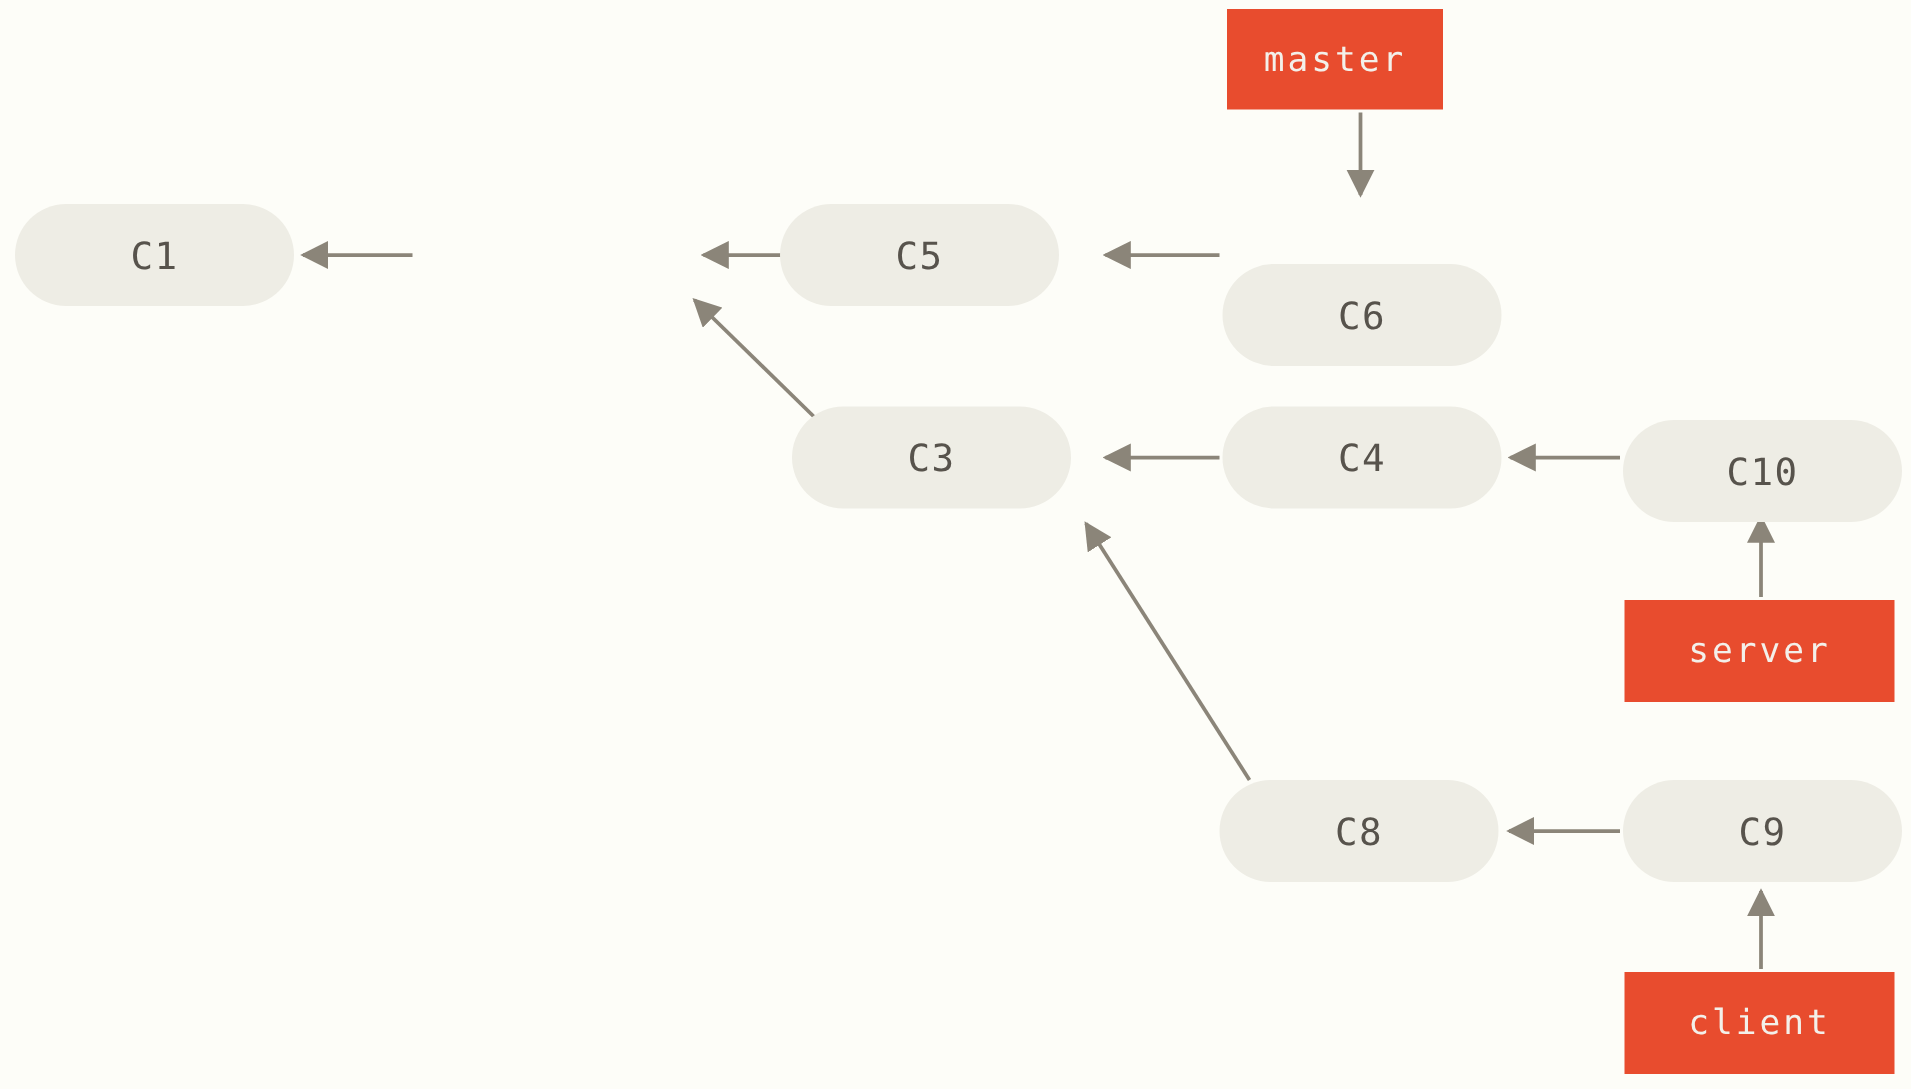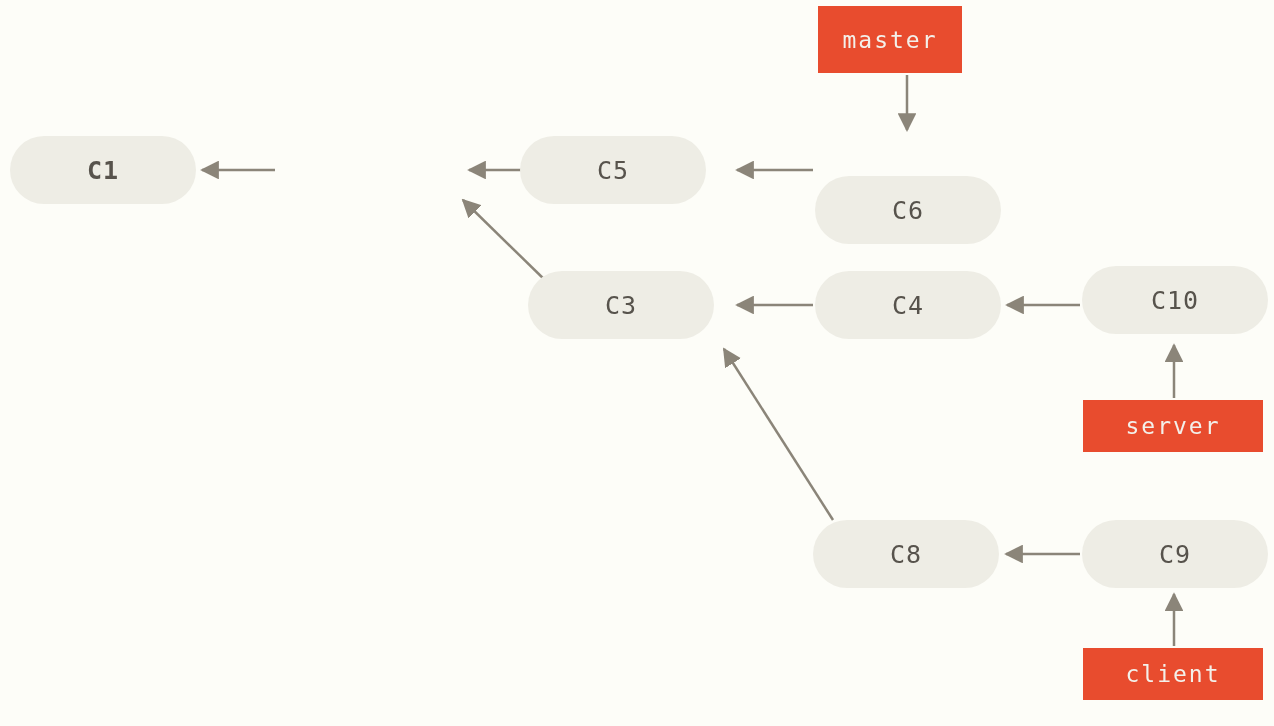--- a/index.html
+++ b/index.html
@@ -25,38 +25,38 @@
     display: flex;
     align-items: center;
     justify-content: center;
     color: #57534c;
     font-size: 25px;
     letter-spacing: 1px;
   }
   .branch {
     position: absolute;
     width: 180px;
-    height: 52px;
+    height: 68px;
     background: #e84c2e;
     display: flex;
     align-items: center;
     justify-content: center;
     color: #f3f0ea;
     font-size: 23px;
     letter-spacing: 2px;
   }
   
-  .c1  { left: 10px;   top: 136px; font-weight: bold; }
+  .c1  { left: 10px;   top: 136px; }
   .c2  { left: 277px;  top: 136px; }
   .c5  { left: 520px;  top: 136px; }
   .c6  { left: 815px;  top: 136px; margin-top: 40px; }
   
   .c3  { left: 528px;  top: 271px; }
   .c4  { left: 815px;  top: 271px; }
-  .c10 { left: 1082px; top: 266px; text-align: center; }
+  .c10 { left: 1082px; top: 280px; text-align: center; }
   
   .c8  { left: 813px;  top: 520px; }
   .c9  { left: 1082px; top: 520px; }
   
   .b-master { left: 818px;  top: 6px;   width: 144px; height: 67px; }
   .b-server { left: 1083px; top: 400px; }
   .b-client { left: 1083px; top: 648px; text-align: center; }
 </style>
 </head>
 <body>

